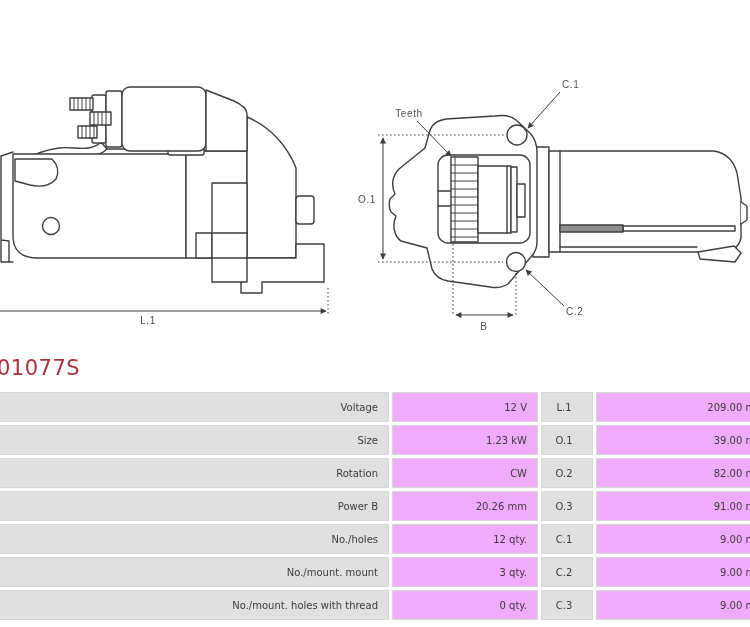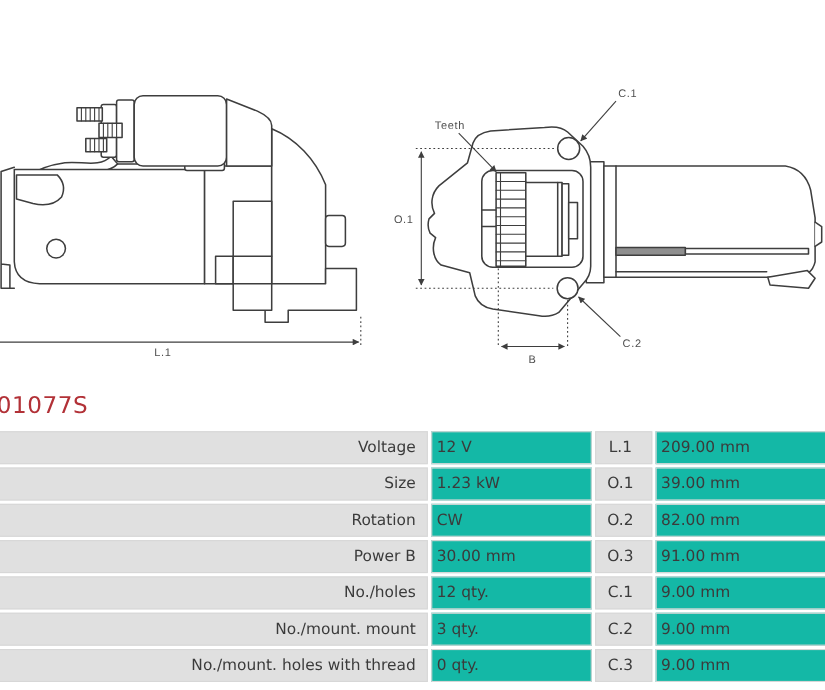--- a/index.html
+++ b/index.html
@@ -18,27 +18,27 @@
     font-size:21px;color:#b23137;letter-spacing:.5px;
     white-space:nowrap;
   }
   table.spec{
     position:absolute;top:389px;left:-4px;
     border-collapse:separate;border-spacing:3px;
     table-layout:fixed;width:783px;
   }
   table.spec td{
     height:30px;box-sizing:border-box;
-    font-size:14px;color:#3b3b3b;
+    font-size:10px;color:#3b3b3b;
     border:1px solid #d7d7d7;
     padding:0 10px 0 4px;
     white-space:nowrap;overflow:hidden;
   }
   td.lbl{background:#e0e0e0;text-align:right;}
-  td.val{background:#14b8a6;text-align:left;}
+  td.val{background:#f0abfc;text-align:right;}
   td.dim{background:#e0e0e0;text-align:center;padding:0 4px;}
 </style>
 </head>
 <body>
 
 <svg class="drawing" width="750" height="352" viewBox="0 0 750 352">
   <defs>
     <marker id="arr" viewBox="0 0 10 10" refX="9" refY="5" markerWidth="7" markerHeight="6" orient="auto-start-reverse">
       <path d="M0,0 L10,5 L0,10 Z" fill="#3e3e3e"></path>
     </marker>
@@ -164,21 +164,21 @@
       <td class="val">39.00 mm</td>
     </tr>
     <tr>
       <td class="lbl">Rotation</td>
       <td class="val">CW</td>
       <td class="dim">O.2</td>
       <td class="val">82.00 mm</td>
     </tr>
     <tr>
       <td class="lbl">Power B</td>
-      <td class="val">30.00 mm</td>
+      <td class="val">20.26 mm</td>
       <td class="dim">O.3</td>
       <td class="val">91.00 mm</td>
     </tr>
     <tr>
       <td class="lbl">No./holes</td>
       <td class="val">12 qty.</td>
       <td class="dim">C.1</td>
       <td class="val">9.00 mm</td>
     </tr>
     <tr>

